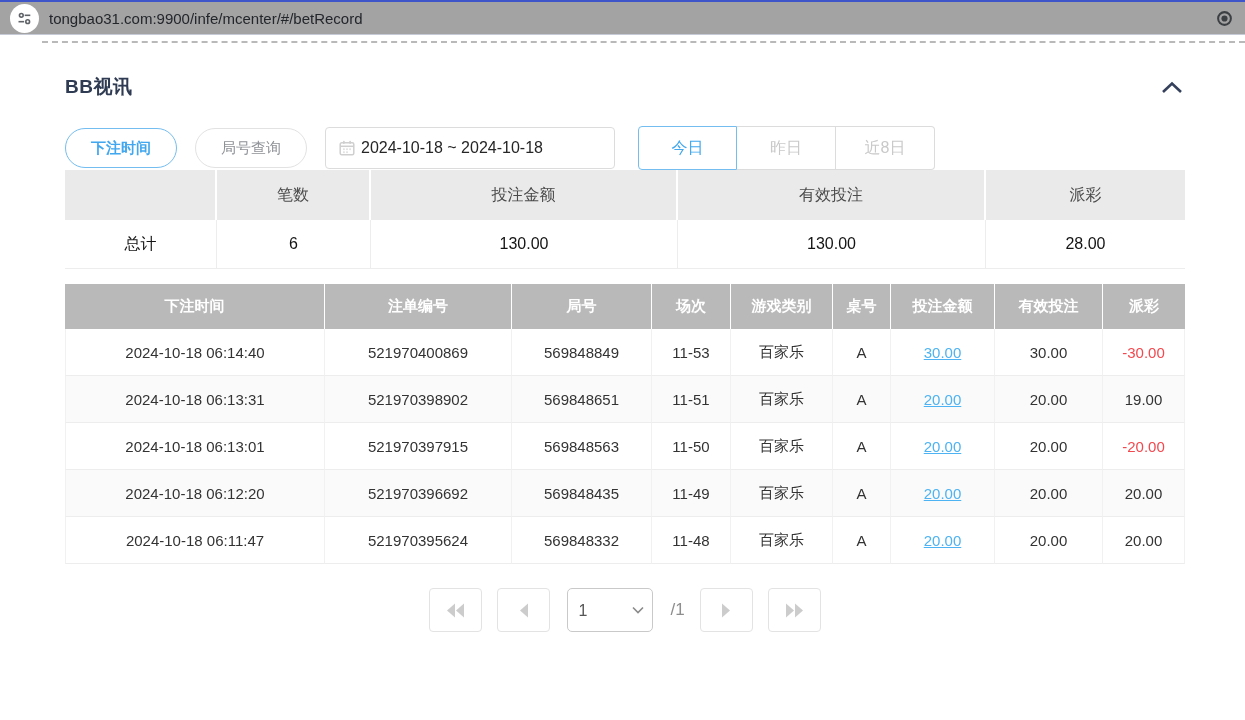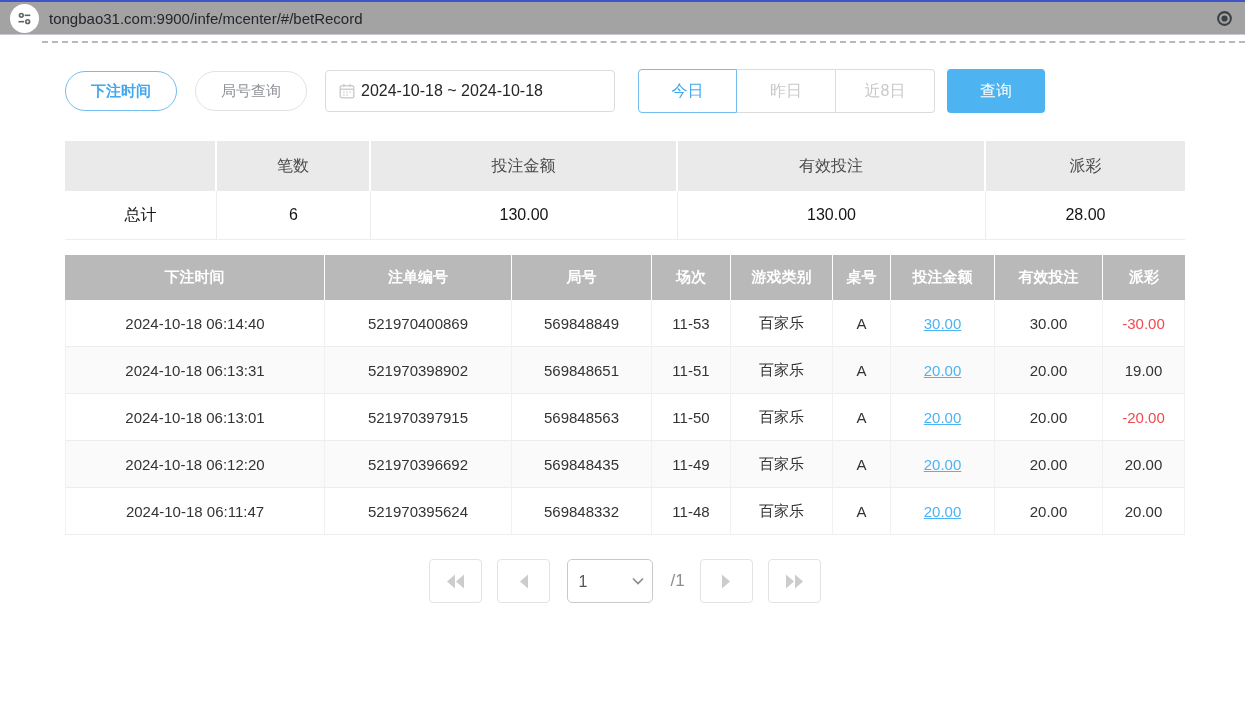--- a/index.html
+++ b/index.html
@@ -41,21 +41,21 @@
     color:#c9c9c9;display:flex;align-items:center;justify-content:center;cursor:pointer;}
   .group-btn + .group-btn{border-left:none;}
   .group-btn:first-child{border-radius:4px 0 0 4px;margin-left:11px;}
   .group-btn:last-child{border-radius:0 4px 4px 0;}
   .group-btn.active{border:1px solid #74bdf0;color:var(--accent-blue);}
   .search-btn{margin-left:12px;width:98px;height:44px;background:var(--button-blue);color:#fff;
     font-size:16px;border:none;border-radius:4px;cursor:pointer;}
 
   
   table{border-collapse:separate;border-spacing:0;table-layout:fixed;width:1120px;}
-  .summary-table{margin-top:28px;}
+  .summary-table{}
   .summary-table th{height:50px;background:#eaeaea;font-weight:normal;font-size:16px;
     color:#4b4b4b;text-align:center;border-right:2px solid #fff;}
   .summary-table th:last-child{border-right:none;}
   .summary-table td{height:49px;background:#fff;font-size:16px;color:#141414;text-align:center;
     border-right:1px solid #ededed;border-bottom:1px solid #ededed;}
   .summary-table td:last-child{border-right:none;}
 
   
   .bet-table{margin-top:15px;}
   .bet-table th{height:45px;background:var(--table-header-gray);color:#fff;font-size:15px;
@@ -99,20 +99,28 @@
         <circle cx="8" cy="8" r="6" fill="none" stroke="#3c4043" stroke-width="1.9"></circle>
         <circle cx="8" cy="8" r="2.9" fill="#3c4043"></circle>
       </svg>
     </span>
   </div>
 
   <div class="dashed-line"></div>
 
   <div class="content">
 
+    <div class="title-row">
+      <span class="panel-title">BB视讯</span>
+      <button class="collapse-btn">
+        <svg width="22" height="13" viewBox="0 0 22 13" fill="none">
+          <polyline points="2,11 11,2.5 20,11" stroke="#35415c" stroke-width="2.6" fill="none"></polyline>
+        </svg>
+      </button>
+    </div>
 
     <div class="filter-row">
       <button class="pill active">下注时间</button>
       <button class="pill inactive">局号查询</button>
 
       <div class="date-input">
         <span style="display:flex;">
           <svg width="16" height="16" viewBox="0 0 16 16">
             <rect x="1.2" y="2.8" width="13.6" height="12" rx="1.5" fill="none" stroke="#cfcfcf" stroke-width="1.5"></rect>
             <line x1="1.2" y1="6.3" x2="14.8" y2="6.3" stroke="#cfcfcf" stroke-width="1.5"></line>
@@ -127,21 +135,20 @@
         </span>
         <span>2024-10-18 ~ 2024-10-18</span>
       </div>
 
       <div class="btn-group">
         <button class="group-btn active">今日</button>
         <button class="group-btn">昨日</button>
         <button class="group-btn">近8日</button>
       </div>
 
-      <button class="search-btn">查询</button>
     </div>
 
     <table class="summary-table">
       <colgroup>
         <col style="width:152px">
           <col style="width:154px">
           <col style="width:307px">
         <col style="width:308px">
           <col style="width:199px">
       </colgroup>

